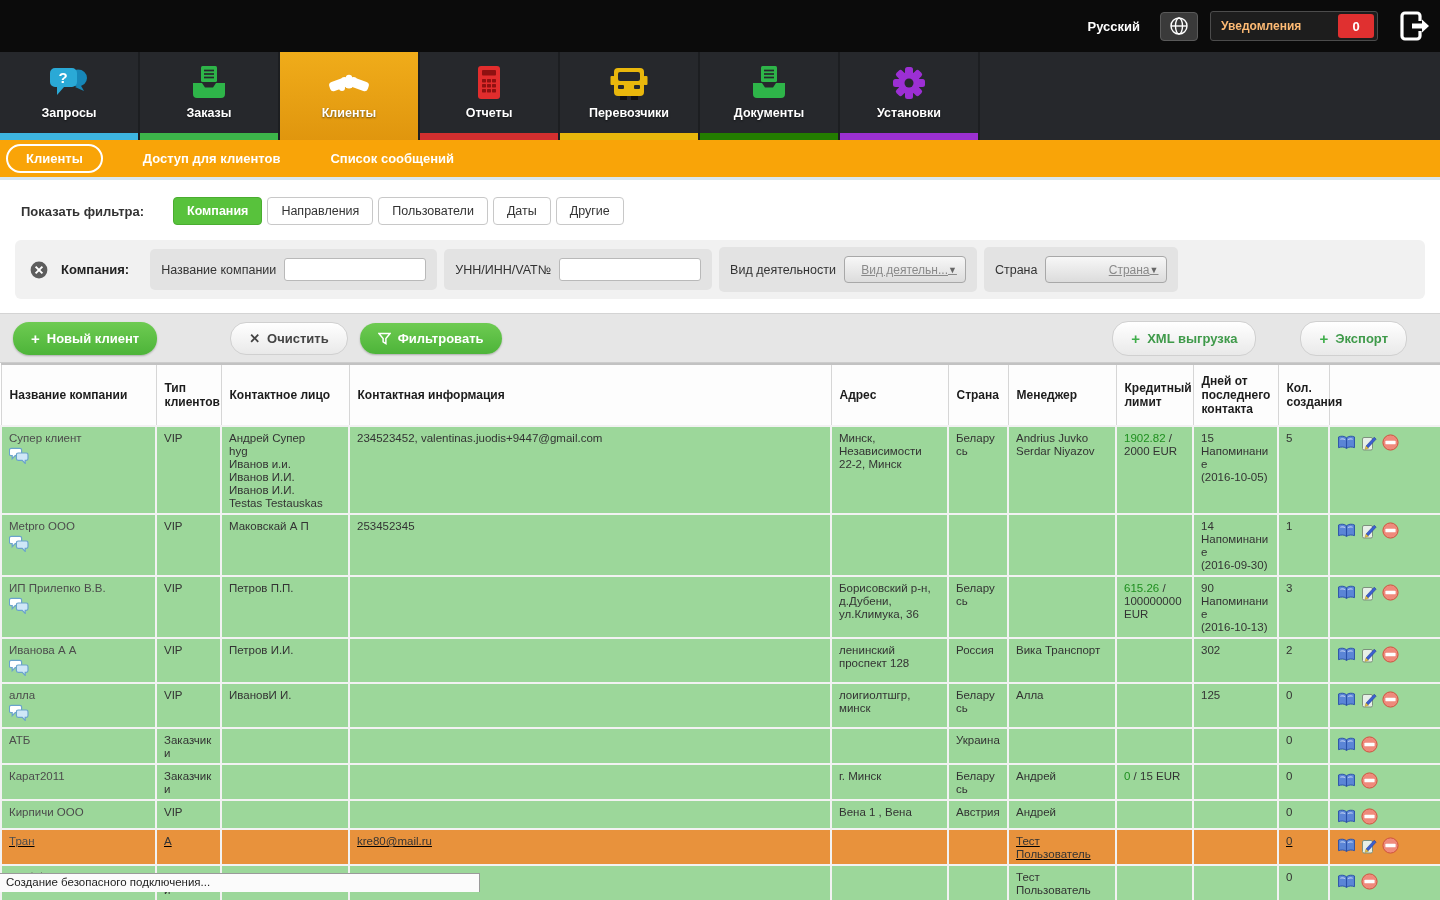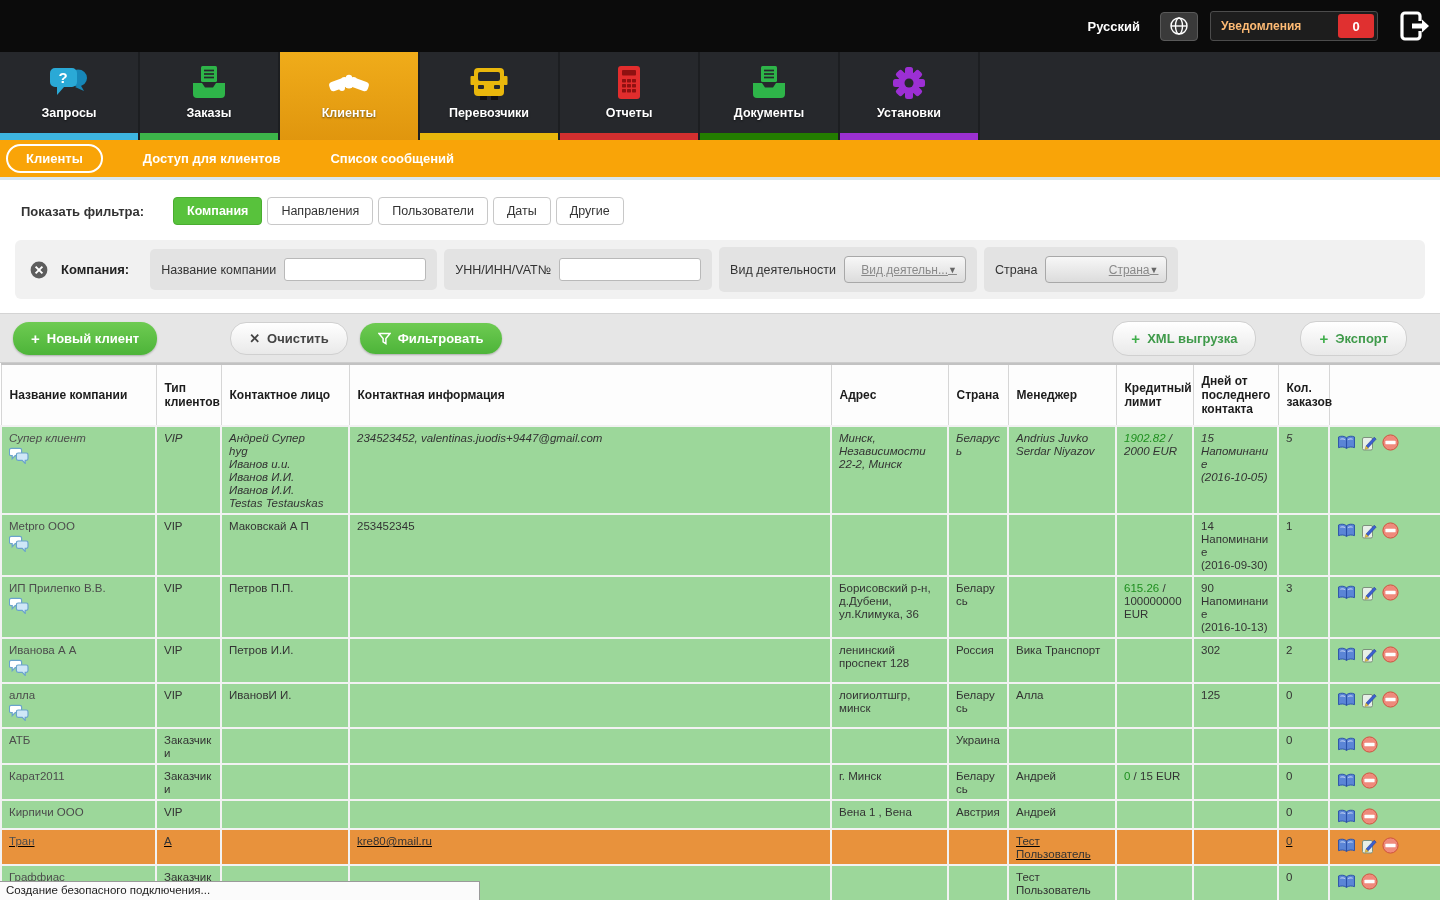--- a/index.html
+++ b/index.html
@@ -81,21 +81,21 @@
                 border:2px solid #f2f2f2; line-height:13px; overflow:hidden; word-wrap:break-word; }
   tr.row-green  td { background:#9cd79a; }
   tr.row-orange td { background:#e8923c; }
   .company-name { color:#4c4c4c; }
   .chat-icon { display:block; margin-top:2px; cursor:pointer; width:20px; }
   .credit-green { color:#1f8f1f; }
   .act-icons { display:flex; align-items:center; gap:5px; padding-top:2px; }
   .act-icons span { cursor:pointer; display:inline-flex; }
 
   
-  .statusbar { position:absolute; left:0; bottom:0; width:480px; height:19px; background:#fbfbfb;
+  .statusbar { position:absolute; left:0; bottom:8px; width:480px; height:19px; background:#fbfbfb;
                border:1px solid #9a9a9a; border-left:none; border-bottom:none; font-size:11.5px;
                color:#222; padding:2px 6px; z-index:50; }
 </style>
 </head>
 <body>
 
 <div class="topbar">
   <div class="lang-wrap">
     <span class="lang-label">Русский</span>
     <span class="globe-btn">
@@ -155,36 +155,20 @@
           <circle cx="21" cy="19" r="4.6"></circle>
           <circle cx="16.5" cy="15.5" r="3.4"></circle>
           <circle cx="25.5" cy="15.5" r="3.4"></circle>
           <circle cx="21" cy="13" r="3.2"></circle>
           <circle cx="14" cy="23" r="3"></circle>
         </g>
       </svg>
       </span>
     <span class="nav-label">Клиенты</span>
     <span class="underline" style="background: rgb(232, 160, 18);"></span>
-  </div>
-  <div class="nav-tab">
-    <span class="nav-icon">
-      <svg width="40" height="36" viewBox="0 0 40 36">
-        <rect x="1.5" y="11" width="4" height="9" rx="1" fill="#e9b70c"></rect>
-        <rect x="34.5" y="11" width="4" height="9" rx="1" fill="#e9b70c"></rect>
-        <rect x="5" y="3" width="30" height="28" rx="4" fill="#e9b70c"></rect>
-        <rect x="9" y="7" width="22" height="9" rx="2" fill="#26282c"></rect>
-        <rect x="9" y="20" width="6" height="4" rx="1" fill="#26282c"></rect>
-        <rect x="25" y="20" width="6" height="4" rx="1" fill="#26282c"></rect>
-        <rect x="11" y="31" width="7" height="4" fill="#111"></rect>
-        <rect x="22" y="31" width="7" height="4" fill="#111"></rect>
-      </svg>
-      </span>
-    <span class="nav-label">Перевозчики</span>
-    <span class="underline" style="background: rgb(233, 183, 12);"></span>
   </div>
   <div class="nav-tab">
     <span class="nav-icon">
       <svg width="30" height="36" viewBox="0 0 30 36">
         <rect x="4" y="1" width="22" height="33" rx="3" fill="#e22d2d"></rect>
         <rect x="8" y="5" width="14" height="5.5" rx="1" fill="#8f1111"></rect>
         <g fill="#8f1111">
           <rect x="8" y="14" width="4" height="3.4" rx="0.6"></rect>
             <rect x="13" y="14" width="4" height="3.4" rx="0.6"></rect>
             <rect x="18" y="14" width="4" height="3.4" rx="0.6"></rect>
@@ -192,20 +176,36 @@
             <rect x="13" y="19" width="4" height="3.4" rx="0.6"></rect>
             <rect x="18" y="19" width="4" height="3.4" rx="0.6"></rect>
           <rect x="8" y="24" width="4" height="3.4" rx="0.6"></rect>
             <rect x="13" y="24" width="4" height="3.4" rx="0.6"></rect>
             <rect x="18" y="24" width="4" height="3.4" rx="0.6"></rect>
         </g>
       </svg>
       </span>
     <span class="nav-label">Отчеты</span>
     <span class="underline" style="background: rgb(211, 47, 47);"></span>
+  </div>
+  <div class="nav-tab">
+    <span class="nav-icon">
+      <svg width="40" height="36" viewBox="0 0 40 36">
+        <rect x="1.5" y="11" width="4" height="9" rx="1" fill="#e9b70c"></rect>
+        <rect x="34.5" y="11" width="4" height="9" rx="1" fill="#e9b70c"></rect>
+        <rect x="5" y="3" width="30" height="28" rx="4" fill="#e9b70c"></rect>
+        <rect x="9" y="7" width="22" height="9" rx="2" fill="#26282c"></rect>
+        <rect x="9" y="20" width="6" height="4" rx="1" fill="#26282c"></rect>
+        <rect x="25" y="20" width="6" height="4" rx="1" fill="#26282c"></rect>
+        <rect x="11" y="31" width="7" height="4" fill="#111"></rect>
+        <rect x="22" y="31" width="7" height="4" fill="#111"></rect>
+      </svg>
+      </span>
+    <span class="nav-label">Перевозчики</span>
+    <span class="underline" style="background: rgb(233, 183, 12);"></span>
   </div>
   <div class="nav-tab">
     <span class="nav-icon">
       <svg width="38" height="36" viewBox="0 0 38 36">
         <rect x="11" y="1" width="16" height="16" rx="1.5" fill="#2eb549"></rect>
         <line x1="14" y1="5.5" x2="24" y2="5.5" stroke="#26282c" stroke-width="1.7"></line>
         <line x1="14" y1="9" x2="24" y2="9" stroke="#26282c" stroke-width="1.7"></line>
         <line x1="14" y1="12.5" x2="24" y2="12.5" stroke="#26282c" stroke-width="1.7"></line>
         <path d="M3,18 h9 l3,4.5 h8 l3,-4.5 h9 v11 a4,4 0 0 1 -4,4 H7 a4,4 0 0 1 -4,-4 Z" fill="#2eb549"></path>
       </svg>
@@ -324,26 +324,26 @@
     <tr>
       <th>Название компании</th>
       <th>Тип клиентов</th>
       <th>Контактное лицо</th>
       <th>Контактная информация</th>
       <th>Адрес</th>
       <th>Страна</th>
       <th>Менеджер</th>
       <th>Кредитный лимит</th>
       <th>Дней от последнего контакта</th>
-      <th>Кол. заказов</th>
+      <th>Кол. создания</th>
       <th></th>
     </tr>
   </thead>
   <tbody>
-      <tr class="row-green" style="height: 83px; font-style: italic;">
+      <tr class="row-green" style="height: 83px;">
         <td>
           <div class="company-name">Супер клиент</div>
           <span class="chat-icon"><svg width="20" height="17" viewBox="0 0 20 17">
               <path d="M2.2,1.3 h8.6 a1.8,1.8 0 0 1 1.8,1.8 v3.8 a1.8,1.8 0 0 1 -1.8,1.8 h-4.6 l-3,3 v-3 h-1 a1.8,1.8 0 0 1 -1.8,-1.8 V3.1 a1.8,1.8 0 0 1 1.8,-1.8 Z" fill="#ffffff" stroke="#6aa3cc" stroke-width="1.2"></path>
               <path d="M9.2,6 h8 a1.8,1.8 0 0 1 1.8,1.8 v3.8 a1.8,1.8 0 0 1 -1.8,1.8 h-1 v3 l-3,-3 h-4 a1.8,1.8 0 0 1 -1.8,-1.8 V7.8 a1.8,1.8 0 0 1 1.8,-1.8 Z" fill="#cfe7f7" stroke="#6aa3cc" stroke-width="1.2"></path>
             </svg></span>
         </td>
         <td>
           <div>VIP</div>
         </td>

